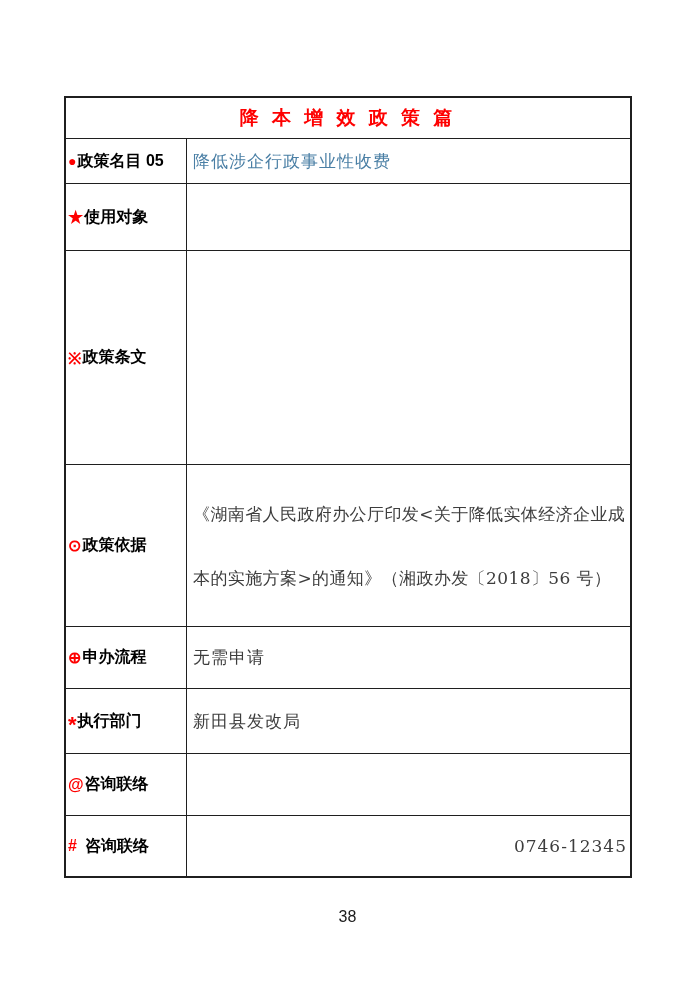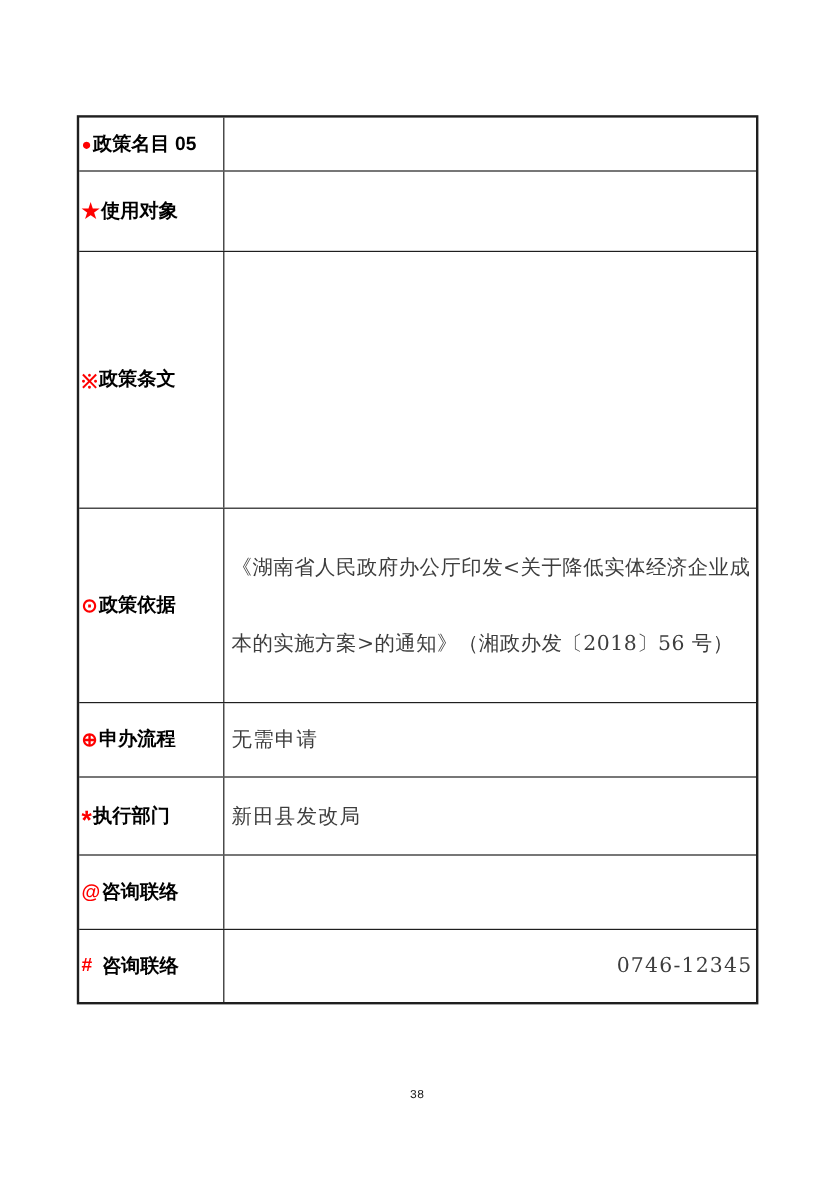--- a/index.html
+++ b/index.html
@@ -59,34 +59,40 @@
   .r0 { height:44px; }
   .r1 { height:66px; }
   .r2 { height:213px; }
   .r3 { height:161px; }
   .r4 { height:61px; }
   .r5 { height:64px; }
   .r6 { height:61px; }
   .r7 { height:60px; }
   .page-number {
     position:absolute; top:908px; left:0; width:695px;
-    text-align:center; font-size:10px; color:#1a1a1a;
-    font-family:Liberation Mono, monospace;
+    text-align:center; font-size:16px; color:#1a1a1a;
+    font-family:Liberation Sans, sans-serif;
   }
 </style>
 </head>
 <body>
 
 <div class="doc-table">
 
+  <div class="title-row">
+    <span class="title-text">降 本 增 效 政 策 篇</span>
+  </div>
 
   <div class="row row-name r0">
     <div class="label-cell">
       <span class="sym sym-dot">●</span>
       <span>政策名目 05</span>
+    </div>
+    <div class="value-cell">
+      <p>降低涉企行政事业性收费</p>
     </div>
   </div>
 
   <div class="row r1">
     <div class="label-cell">
       <span class="sym sym-star">★</span>
       <span>使用对象</span>
     </div>
   </div>
 

